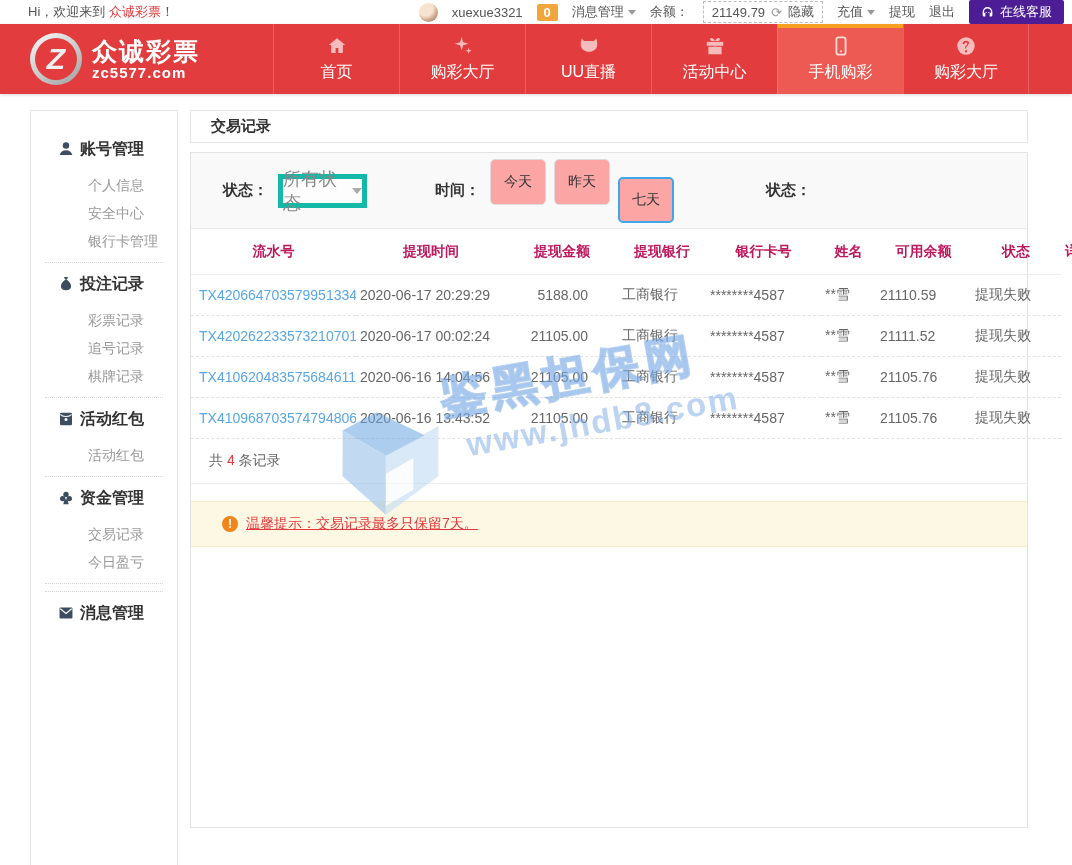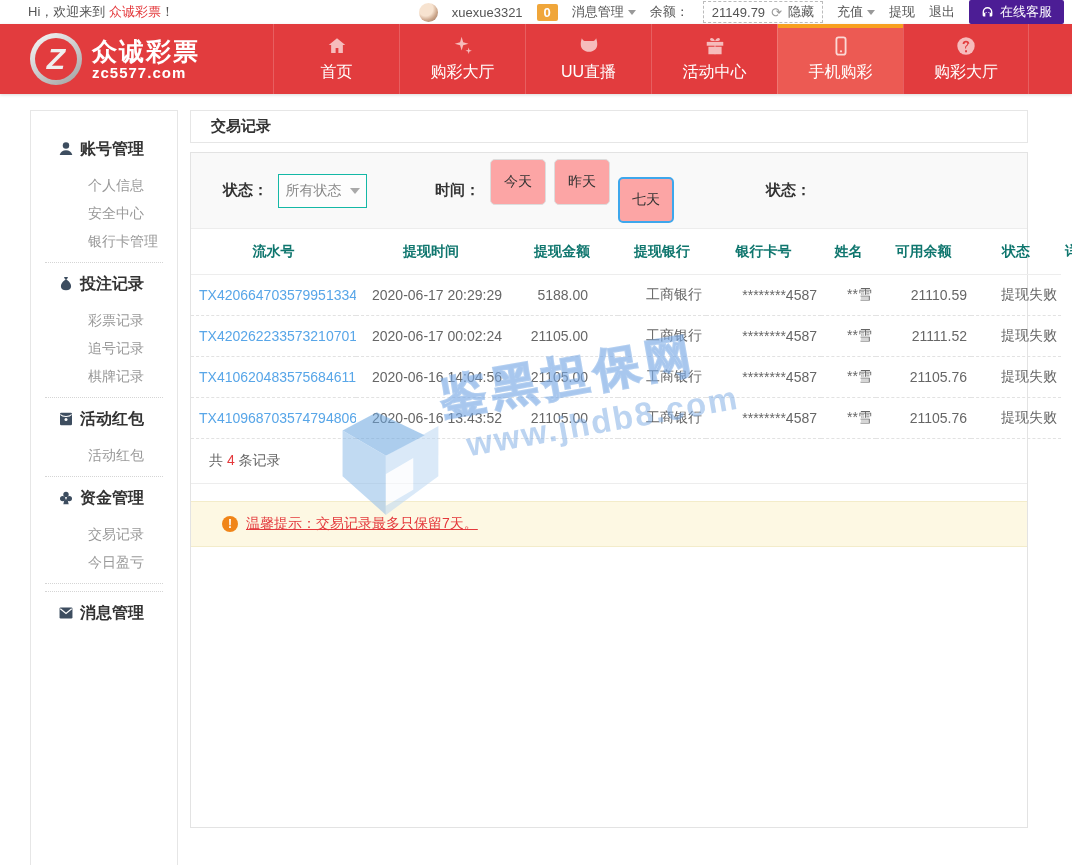--- a/index.html
+++ b/index.html
@@ -68,37 +68,37 @@
   
   .main { position:absolute; left:190px; top:110px; width:838px; }
   .page-title-box { height:33px; border:1px solid #e6e6e6; background:#fff;
     display:flex; align-items:center; padding-left:20px; font-size:15px;
     font-weight:bold; color:#333; }
   .panel { margin-top:9px; border:1px solid #e3e3e3; height:676px; background:#fff; }
 
   .filterbar { height:76px; background:#f9f9f9; border-bottom:1px solid #ededed;
     display:flex; align-items:center; padding-left:32px; }
   .f-label { font-size:15px; font-weight:bold; color:#333; margin-right:10px; white-space:nowrap; }
-  .f-select { width:89px; height:34px; border:1px solid #14b8a6; background:#fdfdfd;
-    display:flex; align-items:center; justify-content:center; gap:8px; font-size:14px;
+  .f-select { width:89px; height:34px; border:5px solid #14b8a6; background:#fdfdfd;
+    display:flex; align-items:center; justify-content:center; gap:8px; font-size:18px;
     color:#888; cursor:pointer; }
   .f-caret { width:0; height:0; border-left:5px solid transparent;
     border-right:5px solid transparent; border-top:6px solid #aaa; }
   .f-group { display:flex; gap:8px; }
   .f-btn { height:46px; padding:0 13px; background:#fca5a5; border:1px solid #ddd;
     font-size:14px; color:#333; border-radius:5px; cursor:pointer;
     font-family:inherit; white-space:nowrap; }
   .f-btn.selected { border:2px solid #3ea7ec; padding:0 12px;margin-top:18px; }
   .gap-time { margin-left:68px; }
   .gap-type { margin-left:92px; }
 
   table { width:100%; border-collapse:collapse; table-layout:fixed; }
-  th { font-size:14px; color:#0f766e; font-weight:bold; padding:14px 4px 13px;
+  th { font-size:14px; color:#be185d; font-weight:bold; padding:14px 4px 13px;
     border-bottom:1px solid #ededed; text-align:center; white-space:nowrap; }
-  td { font-size:14px; color:#666; padding:11px 4px; text-align:right;
+  td { font-size:14px; color:#666; padding:11px 4px; text-align:left;
     border-bottom:1px dashed #e2e2e2; white-space:nowrap; overflow:hidden; }
   td.c-id { text-align:left; padding-left:8px; color:#58a6e8; cursor:pointer; }
   td.c-amount { text-align:right; padding-right:30px; }
   td.c-detail { color:#58a6e8; cursor:pointer; }
   col.w1{width:165px} col.w2{width:150px} col.w3{width:112px} col.w4{width:88px}
   col.w5{width:115px} col.w6{width:55px} col.w7{width:95px} col.w8{width:90px}
 
   .summary { padding:13px 18px; font-size:14px; color:#666;
     border-bottom:1px solid #ededed; }
   .summary .cnt { color:#e4393c; }

